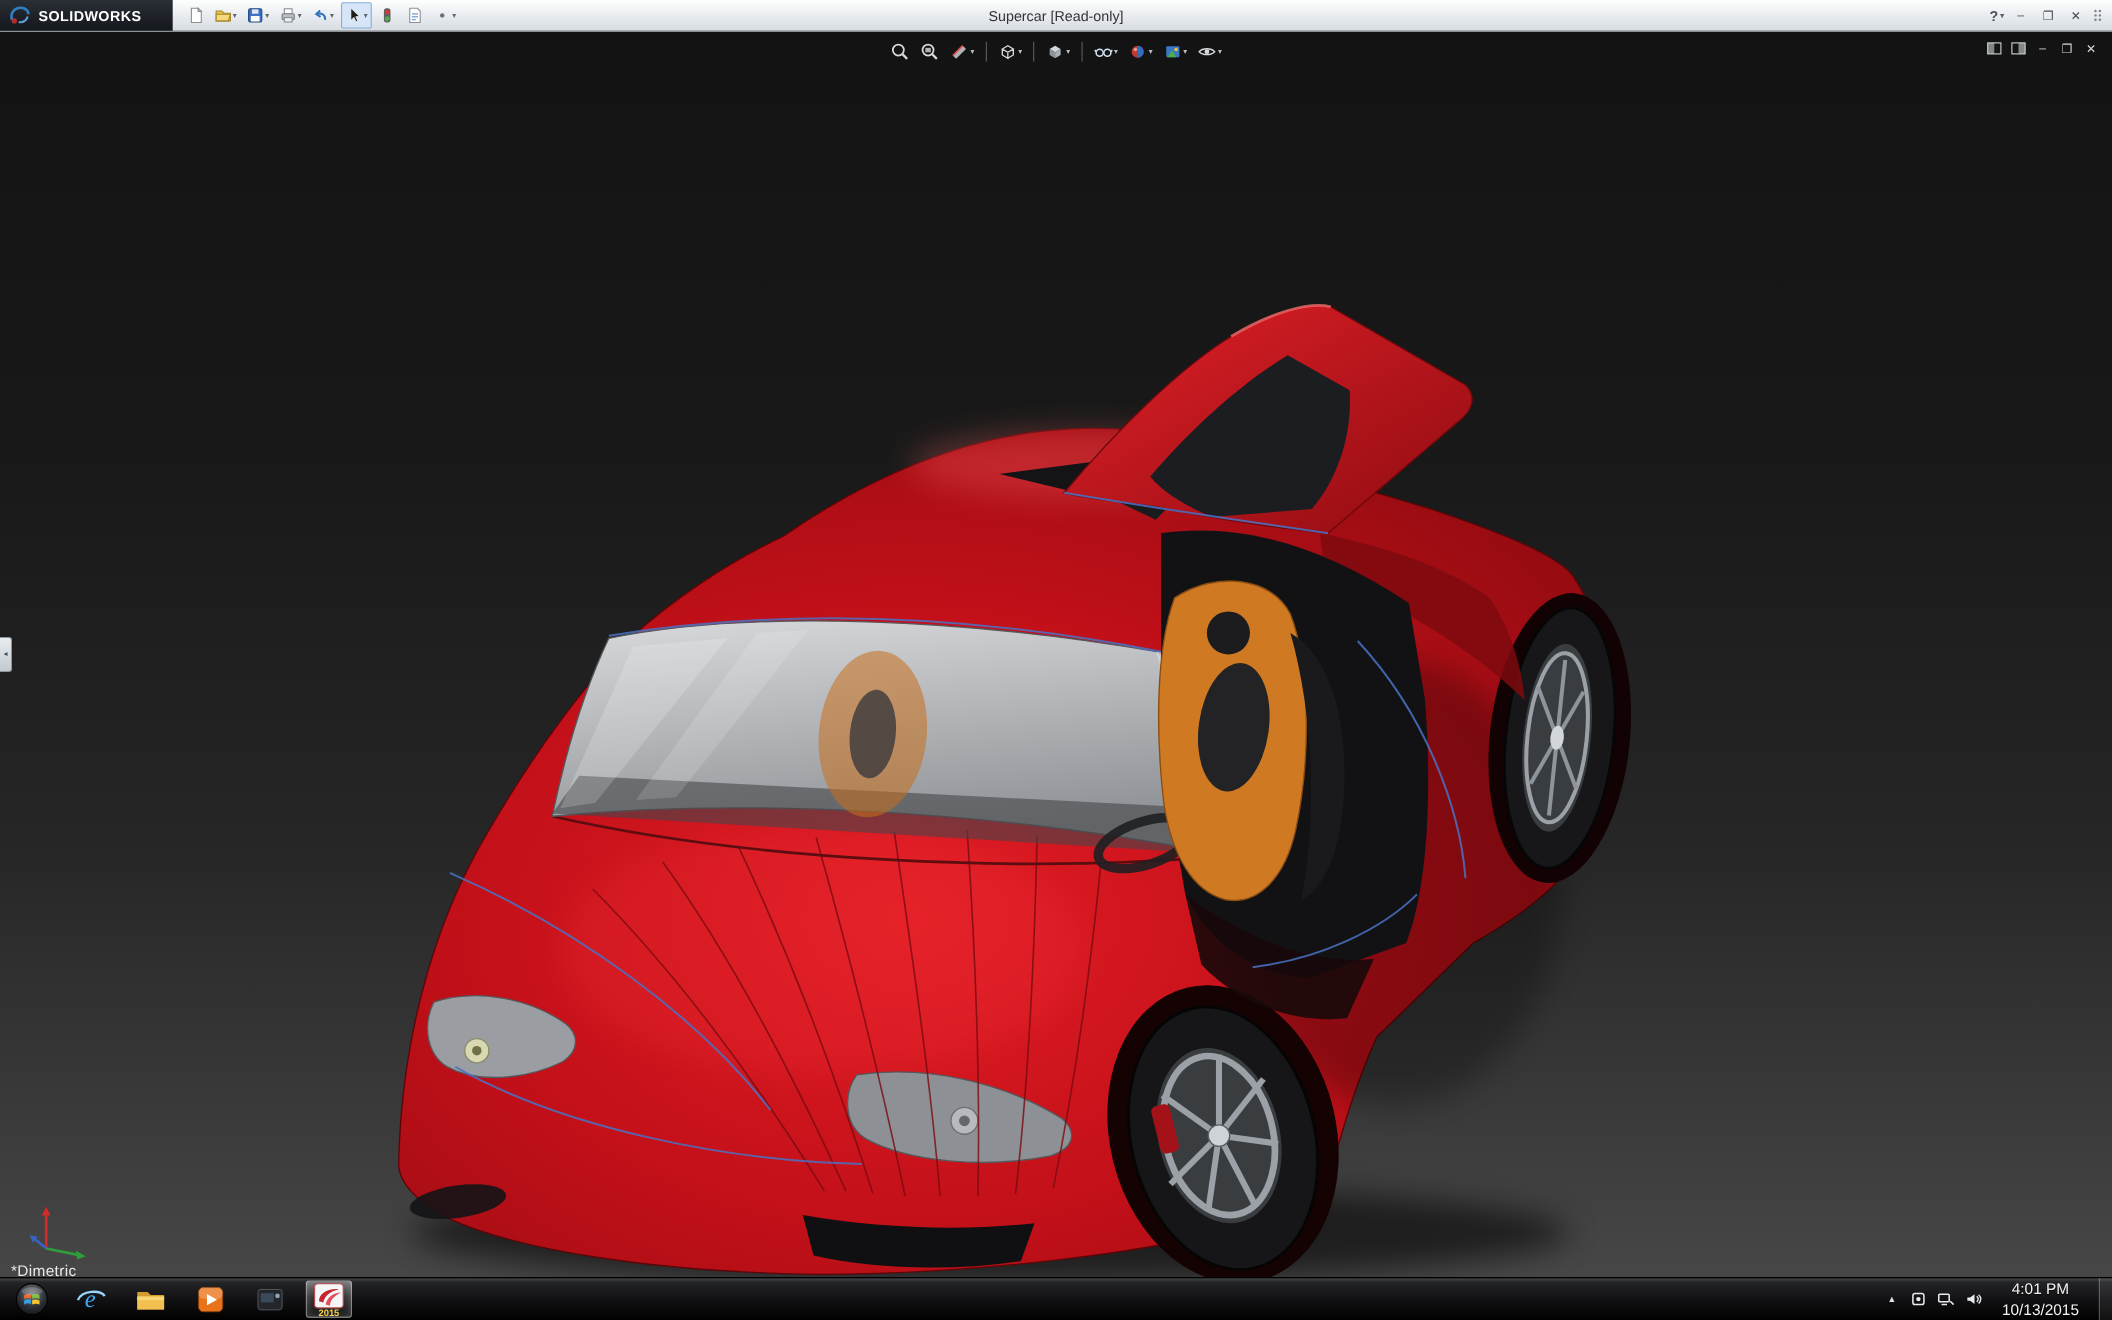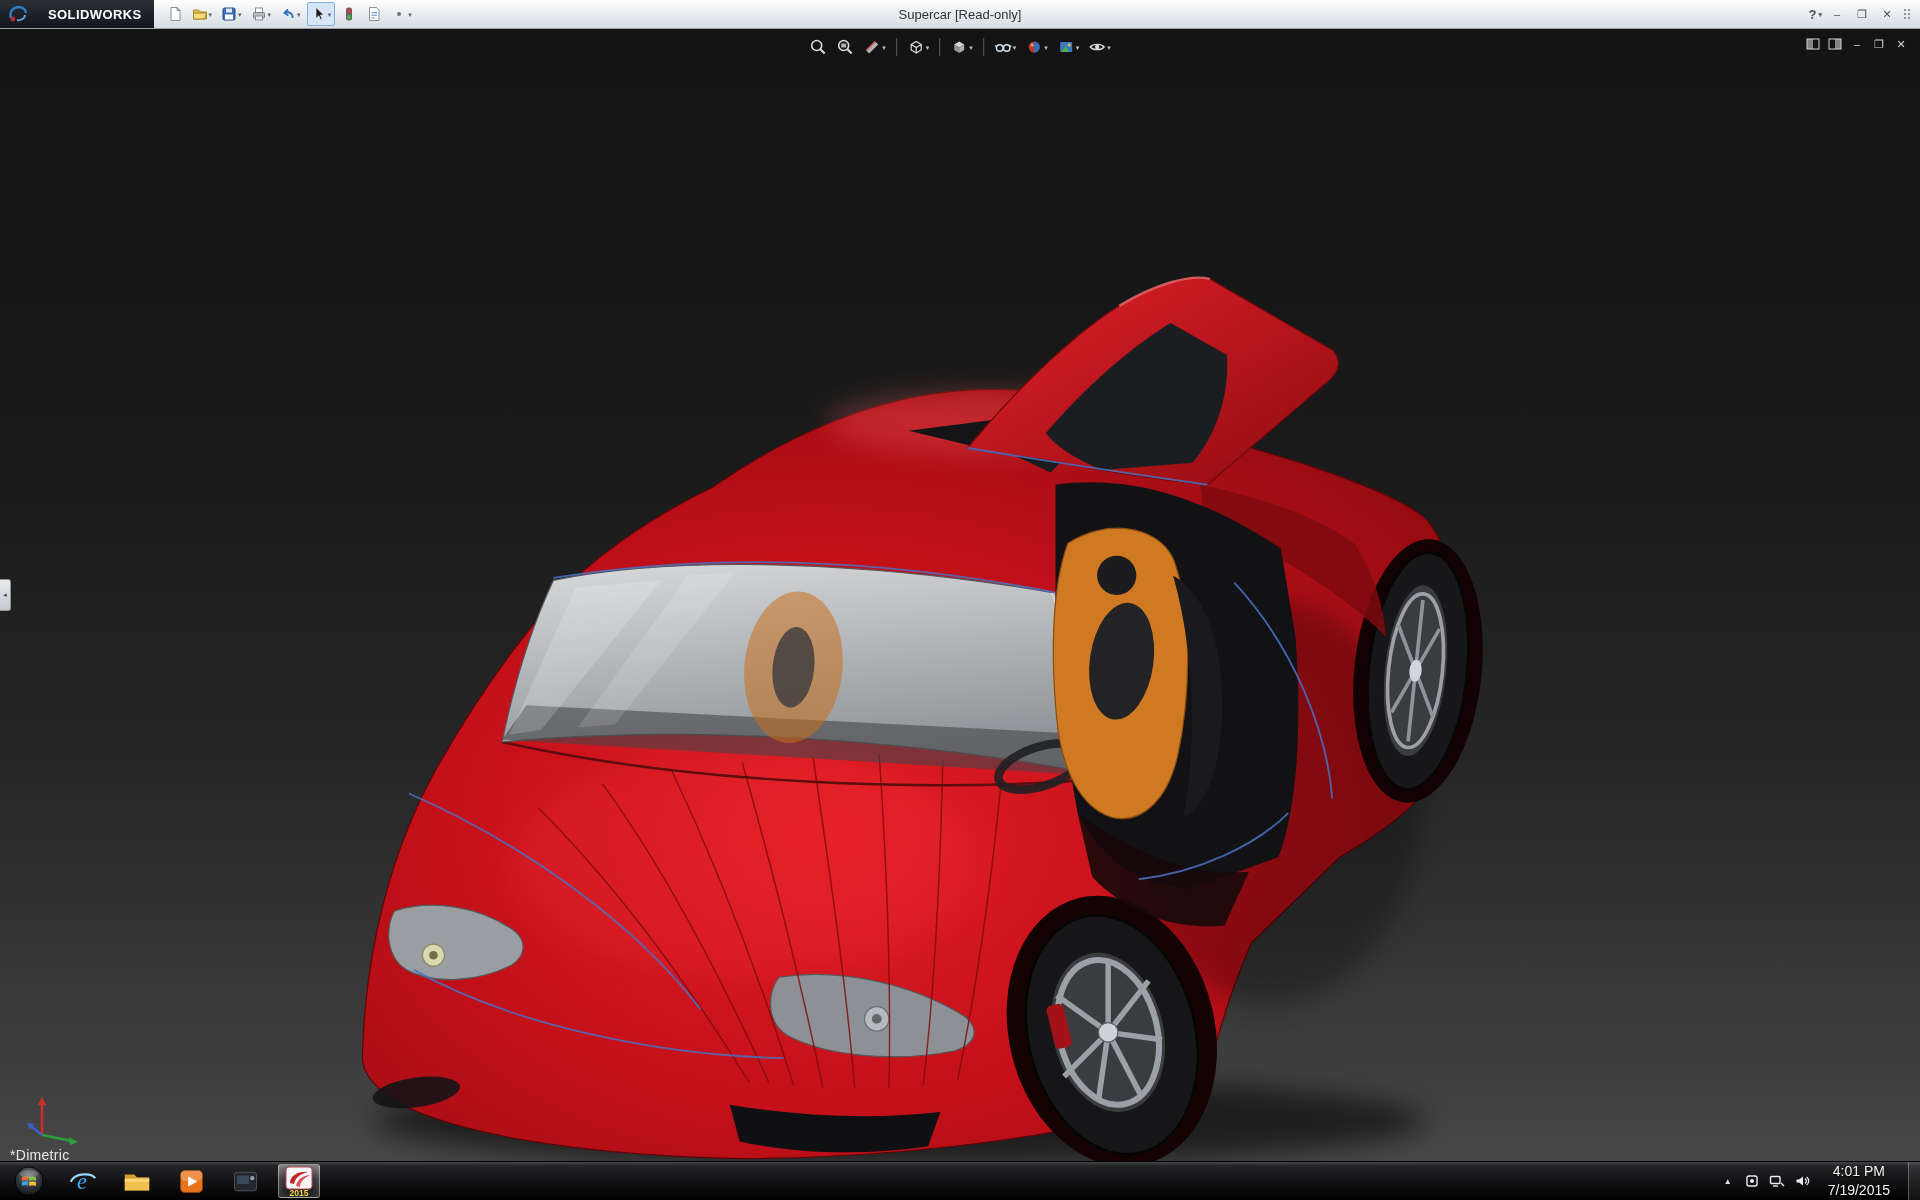--- a/index.html
+++ b/index.html
@@ -4,21 +4,21 @@
 <style>
   * { box-sizing: border-box; margin: 0; padding: 0; }
   html,body { width:1920px; height:1200px; overflow:hidden; background:#000;
     font-family:"Liberation Sans", sans-serif; -webkit-user-select:none; user-select:none; }
 
   
   .titlebar { position:absolute; top:0; left:0; right:0; height:29px;
     background:linear-gradient(#fefefe,#e7ebef 55%,#d7dce1); border-bottom:1px solid #9aa0a6;
     display:flex; align-items:center; z-index:30; }
   .brand-block { height:100%; background:linear-gradient(#2a2f36,#14171c); color:#fff;
-    display:flex; align-items:center; gap:20px; padding:0 12px 0 8px; }
+    display:flex; align-items:center; gap:7px; padding:0 28px 0 8px; }
   .brand-text { font-size:13px; font-weight:bold; letter-spacing:.4px; }
   .tb-tools { display:flex; align-items:center; gap:3px; margin-left:10px; }
   .tb-btn { height:24px; display:flex; align-items:center; gap:1px; padding:0 3px; border-radius:2px; }
   .tb-btn.pressed { background:#d6e6f8; border:1px solid #86aed6; }
   .caret { font-size:7px; color:#5d6良4; color:#5d646b; line-height:1; }
   .title-center { position:absolute; left:0; right:0; top:0; height:29px; display:flex;
     align-items:center; justify-content:center; font-size:13px; color:#333; pointer-events:none; }
   .tb-right { margin-left:auto; display:flex; align-items:center; gap:5px; padding-right:8px; }
   .win-btn { min-width:20px; height:18px; display:flex; align-items:center; justify-content:center;
     font-size:11px; color:#4a4f54; border-radius:2px; }
@@ -475,17 +475,17 @@
       <line x1="4" y1="12" x2="9" y2="12" stroke="#e8ebee" stroke-width="1.4"></line>
       <path d="M12 9 L15 12" stroke="#e8ebee" stroke-width="1.4"></path>
     </svg>
     <svg width="15" height="14" viewBox="0 0 15 14">
       <path d="M1.5 5.5 L4 5.5 L8 2.5 L8 11.5 L4 8.5 L1.5 8.5 Z" fill="#e8ebee"></path>
       <path d="M10 4.5 C11.8 6 11.8 8 10 9.5" stroke="#e8ebee" stroke-width="1.3" fill="none"></path>
       <path d="M11.7 3 C14.3 5.2 14.3 8.8 11.7 11" stroke="#e8ebee" stroke-width="1.3" fill="none"></path>
     </svg>
     <div class="clock">
       <div>4:01 PM</div>
-      <div>7/19/2015</div>
+      <div>10/13/2015</div>
     </div>
     <div class="show-desktop"></div>
   </div>
 </div>
 
 </body></html>

